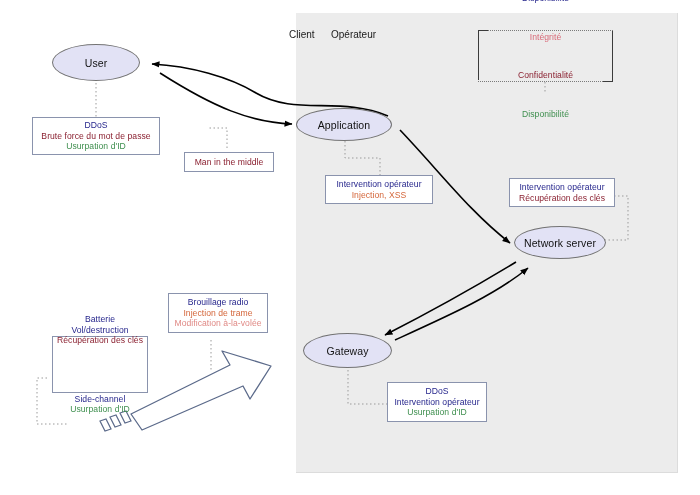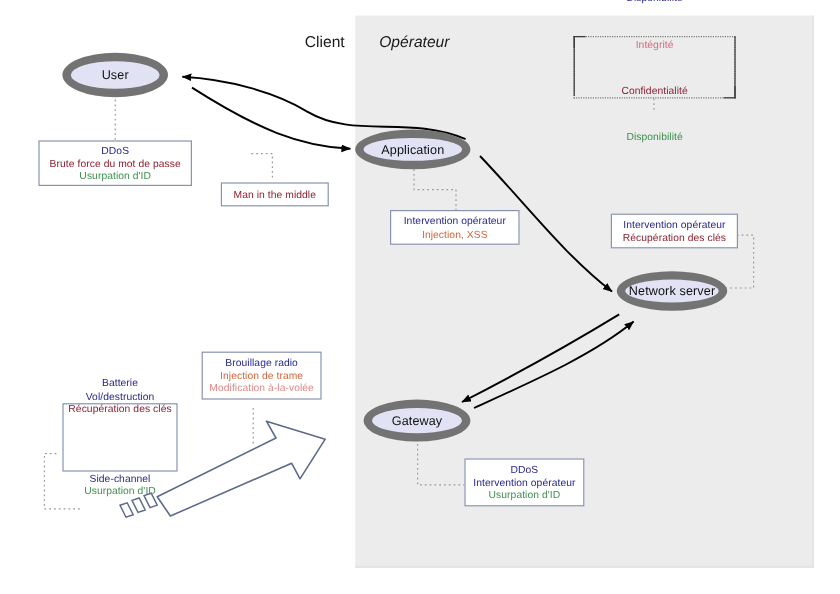--- a/index.html
+++ b/index.html
@@ -24,29 +24,30 @@
   
   .zone-panel {
     position: absolute;
     background: #ececec;
     border-right: 1px solid #dcdcdc;
     border-bottom: 1px solid #dcdcdc;
   }
   
   .zone-label {
     position: absolute;
-    font-size: 13px;
+    font-size: 10px;
     color: #1a1a1a;
     white-space: nowrap;
     line-height: 12px;
+    margin-left: 35px;
   }
   
   .node {
     position: absolute;
-    border: 7px solid #737373;
+    border: 1px solid #737373;
     border-radius: 50%;
     background: #e2e2f5;
     display: flex;
     align-items: center;
     justify-content: center;
     box-sizing: border-box;
   }
   .node span {
     font-size: 10.5px;
     color: #111111;
@@ -111,21 +112,21 @@
 </style>
 </head>
 <body>
 
 <div id="canvas">
 
   <div class="zone-panel" style="left:296px; top:13px; width:381px; height:459px;"></div>
 
   <div class="zone-label" style="left:254px; top:29px;">Client</div>
 
-  <div class="zone-label" style="left:316px; top:29px;font-style:italic;">Opérateur</div>
+  <div class="zone-label" style="left:296px; top:29px;">Opérateur</div>
 
   <svg class="overlay" viewBox="0 0 700 495">
     <defs>
       <marker id="solidArrow" markerWidth="9" markerHeight="9" refX="7.5" refY="3.2" orient="auto" markerUnits="userSpaceOnUse">
         <path d="M0,0 L8,3.2 L0,6.4 z" fill="#000000"></path>
       </marker>
     </defs>
 
     <path d="M 388,116 C 340,96 295,116 256,93 C 230,77 190,66 152,64" fill="none" stroke="#000000" stroke-width="1.6" marker-end="url(#solidArrow)"></path>
 

